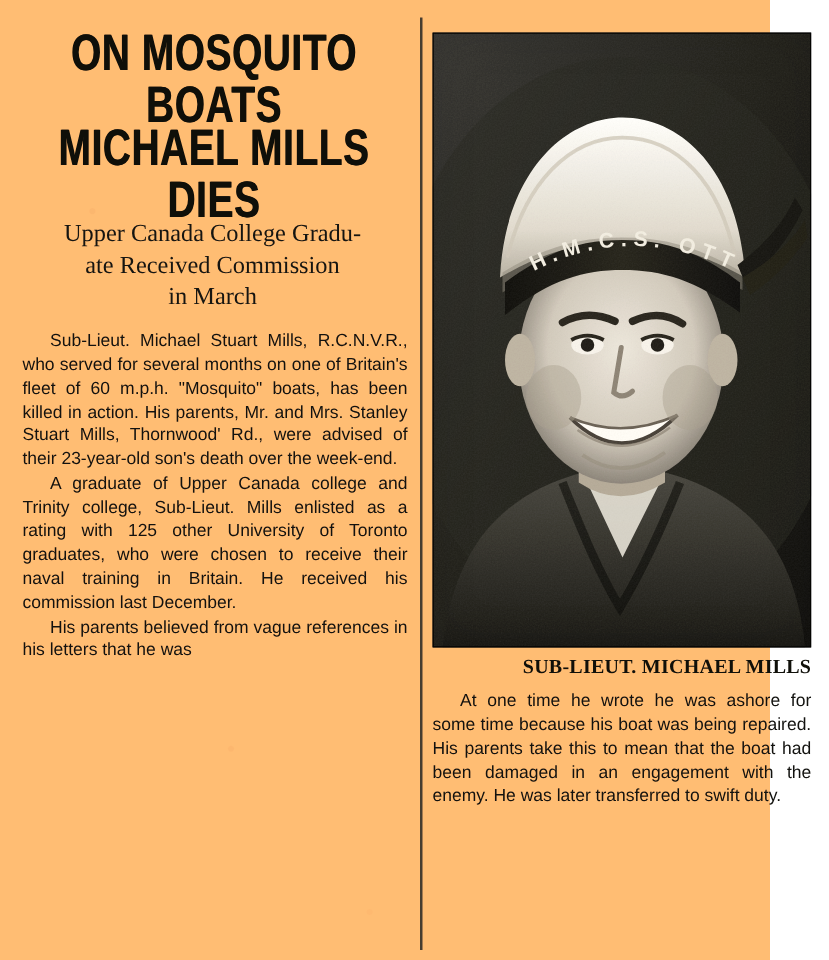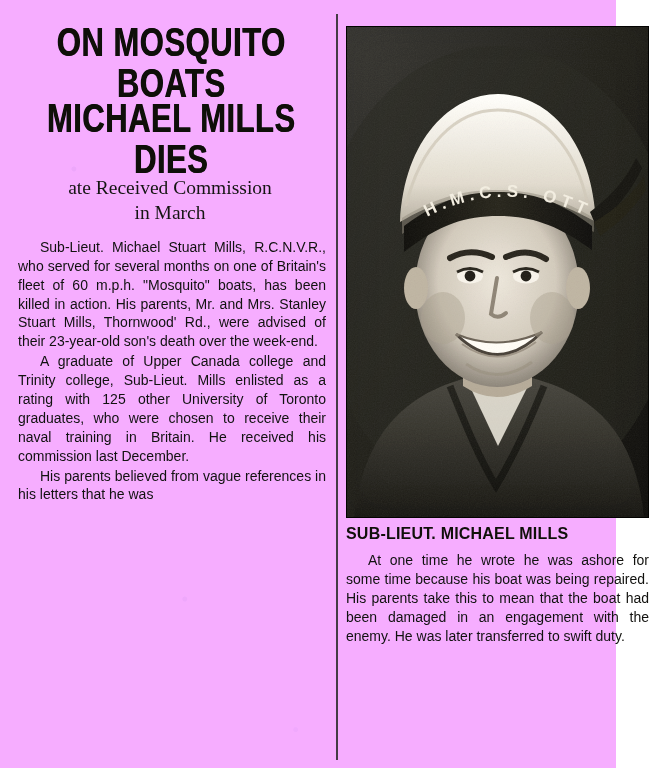--- a/index.html
+++ b/index.html
@@ -12,21 +12,21 @@
     height: 768px;
     overflow: hidden;
     font-family: "Liberation Serif", serif;
   }
 
   
   .clipping {
     position: relative;
     width: 616px;
     height: 768px;
-    background: #f0abfc;
+    background: #fdba74;
     box-sizing: border-box;
     padding: 10px 12px 6px 14px;
     filter: contrast(1.05);
   }
 
   
   .clipping:before {
     content: "";
     position: absolute;
     inset: 0;
@@ -131,25 +131,25 @@
   .photo {
     width: 303px;
     height: 492px;
     position: relative;
     overflow: hidden;
     background: #111;
   }
   .photo svg { display: block; width: 100%; height: 100%; }
 
   .photo-caption {
-    font-family: Liberation Sans, sans-serif;
+    font-family: Liberation Serif, serif;
     font-weight: bold;
     font-size: 16px;
     letter-spacing: .2px;
-    text-align: left;
+    text-align: right;
     color: #15150f;
     margin: 7px 0 8px 0;
   }
 
   .right-body {
     padding: 0 2px 0 2px;
   }
 
   
   .vignette {
@@ -166,20 +166,21 @@
   <div class="layout">
 
     <div class="col-left">
 
       <div class="headline">
         <span class="hl-1">ON MOSQUITO BOATS</span>
         <span class="hl-2">MICHAEL MILLS DIES</span>
       </div>
 
       <div class="subhead">
+        <span>Upper Canada College Gradu-</span>
         <span>ate Received Commission</span>
         <span>in March</span>
       </div>
 
       <div class="body-col left-body">
         <p>Sub-Lieut. Michael Stuart Mills, R.C.N.V.R., who served for several months on one of Britain's fleet of 60 m.p.h. "Mosquito" boats, has been killed in action. His parents, Mr. and Mrs. Stanley Stuart Mills, Thornwood' Rd., were advised of their 23-year-old son's death over the week-end.</p>
         <p>A graduate of Upper Canada college and Trinity college, Sub-Lieut. Mills enlisted as a rating with 125 other University of Toronto graduates, who were chosen to receive their naval training in Britain. He received his commission last December.</p>
         <p>His parents believed from vague references in his letters that he was</p>
       </div>
     </div>

